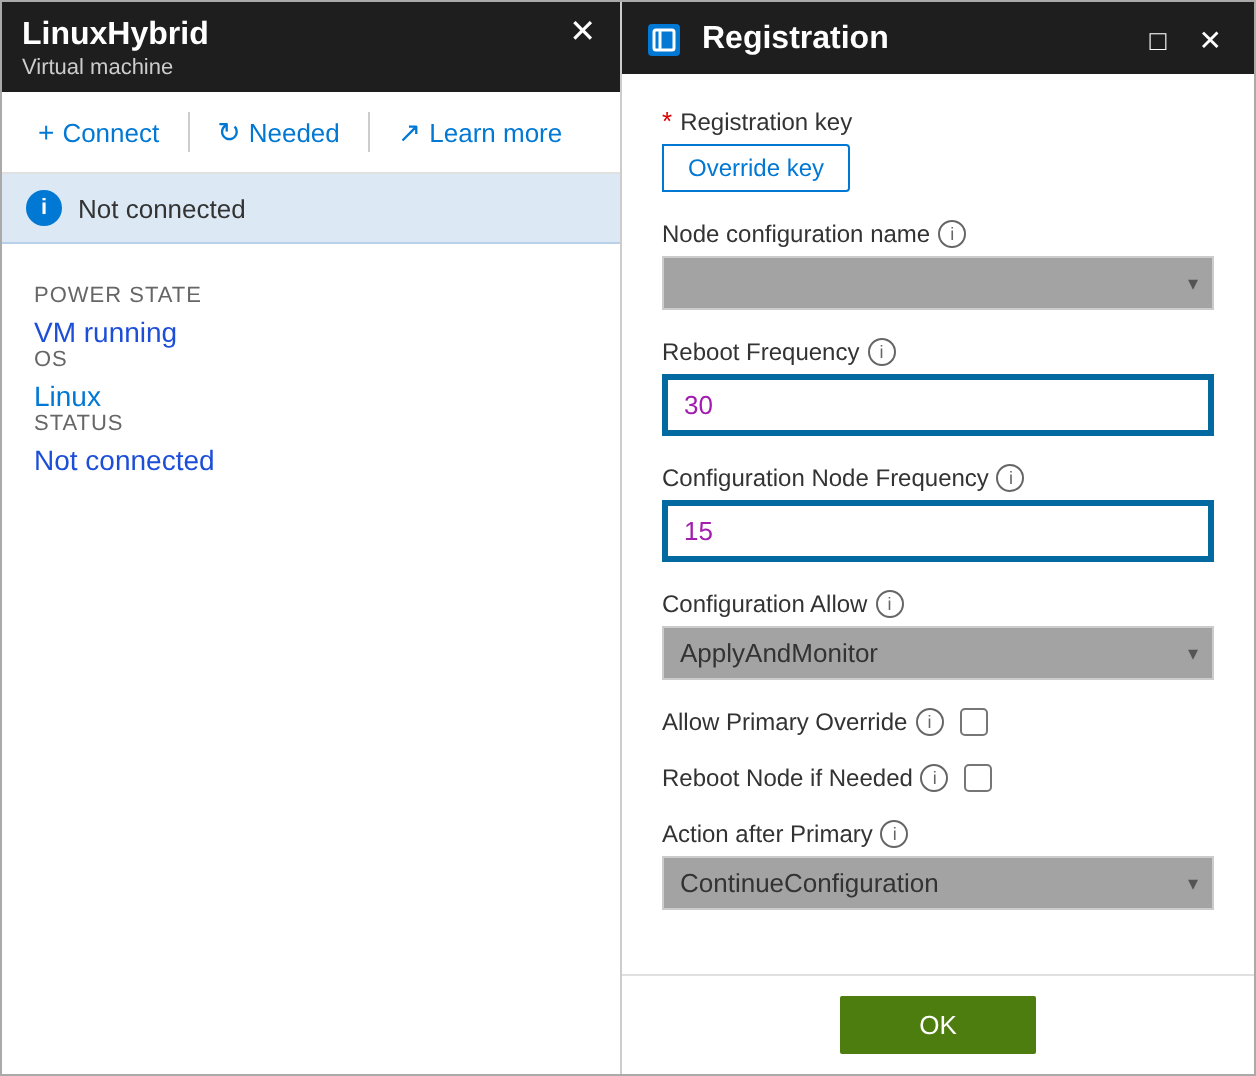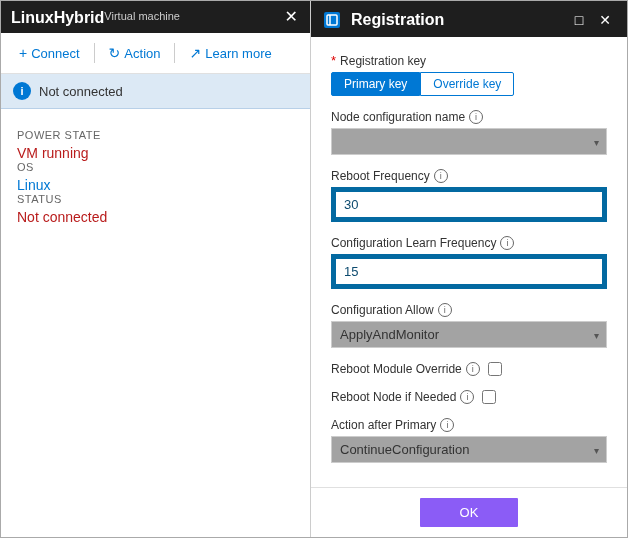--- a/index.html
+++ b/index.html
@@ -32,21 +32,21 @@
     .left-header {
       background: #1e1e1e;
       color: #fff;
       padding: 8px 10px 6px 10px;
       display: flex;
       align-items: flex-start;
       justify-content: space-between;
     }
     .left-header-title {
       display: flex;
-      flex-direction: row;
+      flex-direction: column;
     }
     .left-title-text {
       font-size: 16px;
       font-weight: 600;
       color: #fff;
     }
     .left-subtitle-text {
       font-size: 11px;
       color: #ccc;
       margin-top: 1px;
@@ -122,21 +122,21 @@
     .info-section {}
     .section-label {
       font-size: 11px;
       color: #666;
       text-transform: uppercase;
       letter-spacing: 0.5px;
       margin-bottom: 4px;
     }
     .section-value {
       font-size: 14px;
-      color: #b91c1c;
+      color: #1d4ed8;
     }
     .section-value.link {
       color: #0078d4;
       cursor: pointer;
     }
 
     
     .right-panel {
       flex: 1;
       background: #fff;
@@ -233,23 +233,23 @@
     }
     .key-btn.inactive {
       background: #fff;
       color: #0078d4;
     }
     .key-btn:first-child { border-radius: 2px 0 0 2px; }
     .key-btn:last-child { border-radius: 0 2px 2px 0; }
     .form-input {
       width: 100%;
       padding: 5px 8px;
-      border: 5px solid #0369a1;
-      font-size: 13px;
-      color: #0c4a6e;
+      border: 3px solid #0369a1;
+      font-size: 13px;
+      color: #a21caf;
       outline: none;
     }
     .form-select-wrapper {
       position: relative;
       width: 100%;
     }
     .form-select {
       width: 100%;
       padding: 5px 28px 5px 8px;
       border: 1px solid #ccc;
@@ -281,21 +281,21 @@
       background: #fff;
       cursor: pointer;
     }
     .right-footer {
       padding: 10px 20px;
       border-top: 1px solid #e0e0e0;
       display: flex;
       justify-content: center;
     }
     .ok-btn {
-      background: #8b5cf6;
+      background: #4d7c0f;
       color: #fff;
       border: none;
       padding: 7px 40px;
       font-size: 13px;
       cursor: pointer;
       border-radius: 1px;
     }
   </style>
 </head>
 <body>
@@ -312,21 +312,21 @@
     </div>
 
     <div class="left-toolbar">
       <button class="toolbar-btn">
         <span class="toolbar-icon">+</span>
         <span>Connect</span>
       </button>
       <div class="toolbar-divider"></div>
       <button class="toolbar-btn">
         <span class="toolbar-icon">↻</span>
-        <span>Action</span>
+        <span>Needed</span>
       </button>
       <div class="toolbar-divider"></div>
       <button class="toolbar-btn">
         <span class="toolbar-icon">↗</span>
         <span>Learn more</span>
       </button>
     </div>
 
     <div class="not-connected-banner">
       <div class="info-icon-circle">
@@ -370,21 +370,20 @@
     </div>
 
     <div class="right-content">
 
       <div class="field-group">
         <div class="field-label">
           <span class="required-star">*</span>
           <span>Registration key</span>
         </div>
         <div class="key-buttons">
-          <button class="key-btn active">Primary key</button>
           <button class="key-btn inactive">Override key</button>
         </div>
       </div>
 
       <div class="field-group">
         <div class="field-label">
           <span>Node configuration name</span>
           <span class="info-hint">i</span>
         </div>
         <div class="form-select-wrapper">
@@ -398,21 +397,21 @@
       <div class="field-group">
         <div class="field-label">
           <span>Reboot Frequency</span>
           <span class="info-hint">i</span>
         </div>
         <input type="text" class="form-input" value="30" style="">
       </div>
 
       <div class="field-group">
         <div class="field-label">
-          <span>Configuration Learn Frequency</span>
+          <span>Configuration Node Frequency</span>
           <span class="info-hint">i</span>
         </div>
         <input type="text" class="form-input" value="15" style="">
       </div>
 
       <div class="field-group">
         <div class="field-label">
           <span>Configuration Allow</span>
           <span class="info-hint">i</span>
         </div>
@@ -422,21 +421,21 @@
             <option value="ApplyAndAutoCorrect">ApplyAndAutoCorrect</option>
             <option value="ApplyOnly">ApplyOnly</option>
           </select>
           <span class="select-arrow">▾</span>
         </div>
       </div>
 
       <div class="field-group">
         <div class="checkbox-row">
           <div class="field-label">
-            <span>Reboot Module Override</span>
+            <span>Allow Primary Override</span>
             <span class="info-hint">i</span>
           </div>
           <input type="checkbox" class="form-checkbox" style="">
         </div>
       </div>
 
       <div class="field-group">
         <div class="checkbox-row">
           <div class="field-label">
             <span>Reboot Node if Needed</span>

